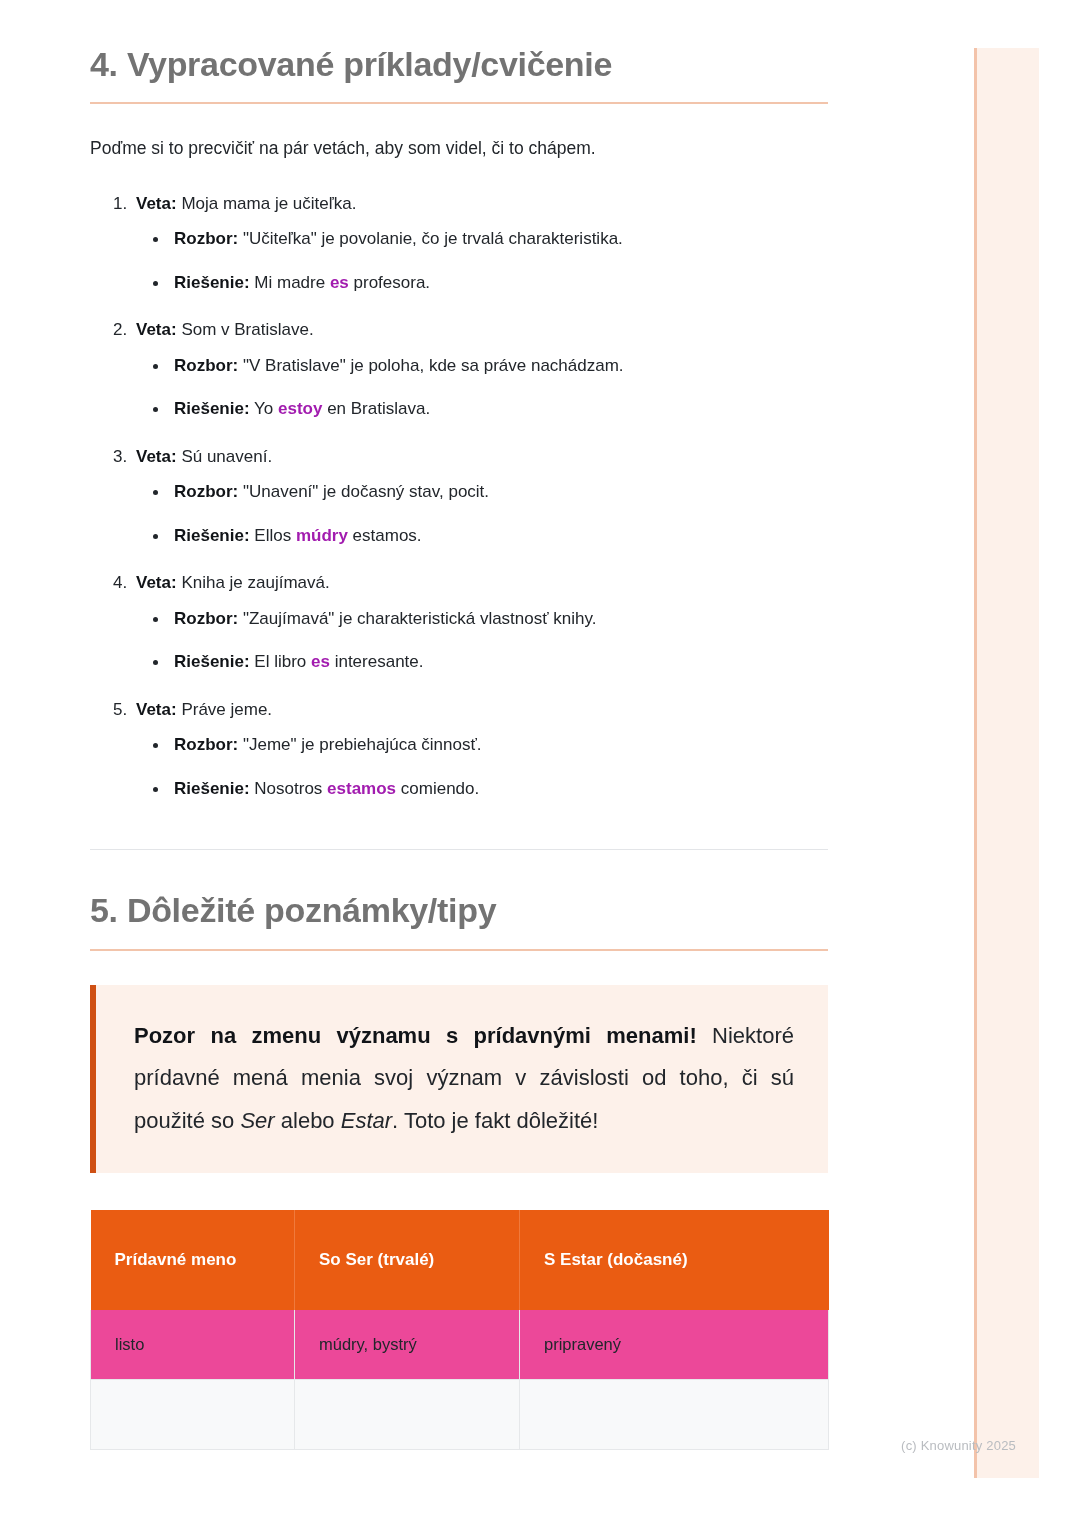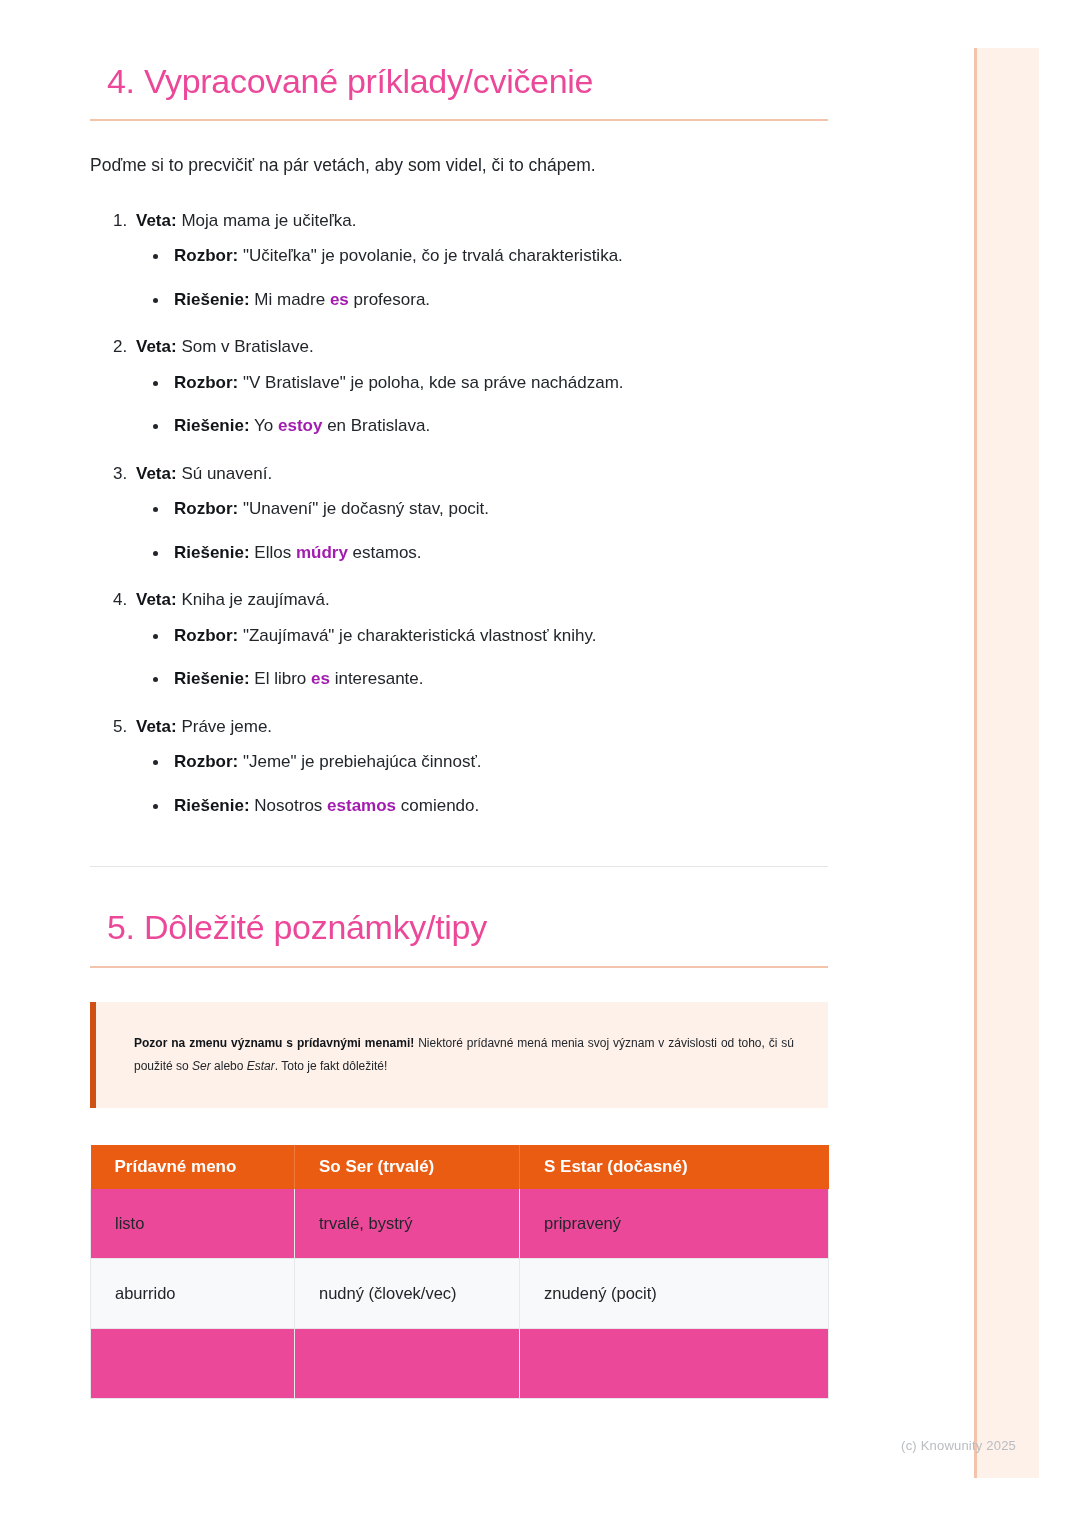--- a/index.html
+++ b/index.html
@@ -44,25 +44,25 @@
     left: 90px;
     top: 44px;
     width: 738px;
   }
 
   
   .section {
     margin: 0;
   }
   h2.section-title {
-    margin: 17px;
+    margin: 0;
     font-size: 34px;
     line-height: 1.22;
-    font-weight: 400;
-    color: #ec4899;
+    font-weight: 700;
+    color: #737373;
     letter-spacing: -0.3px;
   }
   .title-rule {
     height: 2px;
     background: #f2c4ab;
     margin-top: 17px;
     width: 100%;
   }
 
   
@@ -131,21 +131,21 @@
   .callout {
     margin: 34px 0 0 0;
     background: #fdf1ea;
     border-left: 6px solid #cf5014;
     padding: 30px 34px 30px 38px;
     box-sizing: border-box;
     width: 100%;
   }
   .callout p {
     margin: 0;
-    font-size: 12px;
+    font-size: 22px;
     line-height: 1.95;
     color: #22262b;
     text-align: justify;
   }
   .callout .ital {
     font-style: italic;
   }
 
   
   table.compare {
@@ -156,21 +156,21 @@
     font-size: 16.5px;
   }
   table.compare col.c1 { width: 204px; }
   table.compare col.c2 { width: 225px; }
   table.compare col.c3 { width: 309px; }
   table.compare thead th {
     background: #ea5c12;
     color: #ffffff;
     font-weight: 700;
     text-align: left;
-    padding: 12px 24px;
+    padding: 40px 24px;
     font-size: 17px;
     border-right: 1px solid #f07a3c;
     white-space: nowrap;
   }
   table.compare thead th:last-child {
     border-right: none;
   }
   table.compare tbody td {
     padding: 25px 24px;
     border: 1px solid #e6e8ea;
@@ -310,27 +310,22 @@
         <thead>
           <tr>
             <th>Prídavné meno</th>
             <th>So Ser (trvalé)</th>
             <th>S Estar (dočasné)</th>
           </tr>
         </thead>
         <tbody>
           <tr>
             <td>listo</td>
-            <td>trvalé, bystrý</td>
+            <td>múdry, bystrý</td>
             <td>pripravený</td>
-          </tr>
-          <tr>
-            <td>aburrido</td>
-            <td>nudný (človek/vec)</td>
-            <td>znudený (pocit)</td>
           </tr>
           <tr>
             <td>&nbsp;</td>
             <td>&nbsp;</td>
             <td>&nbsp;</td>
           </tr>
         </tbody>
       </table>
     </section>
 

